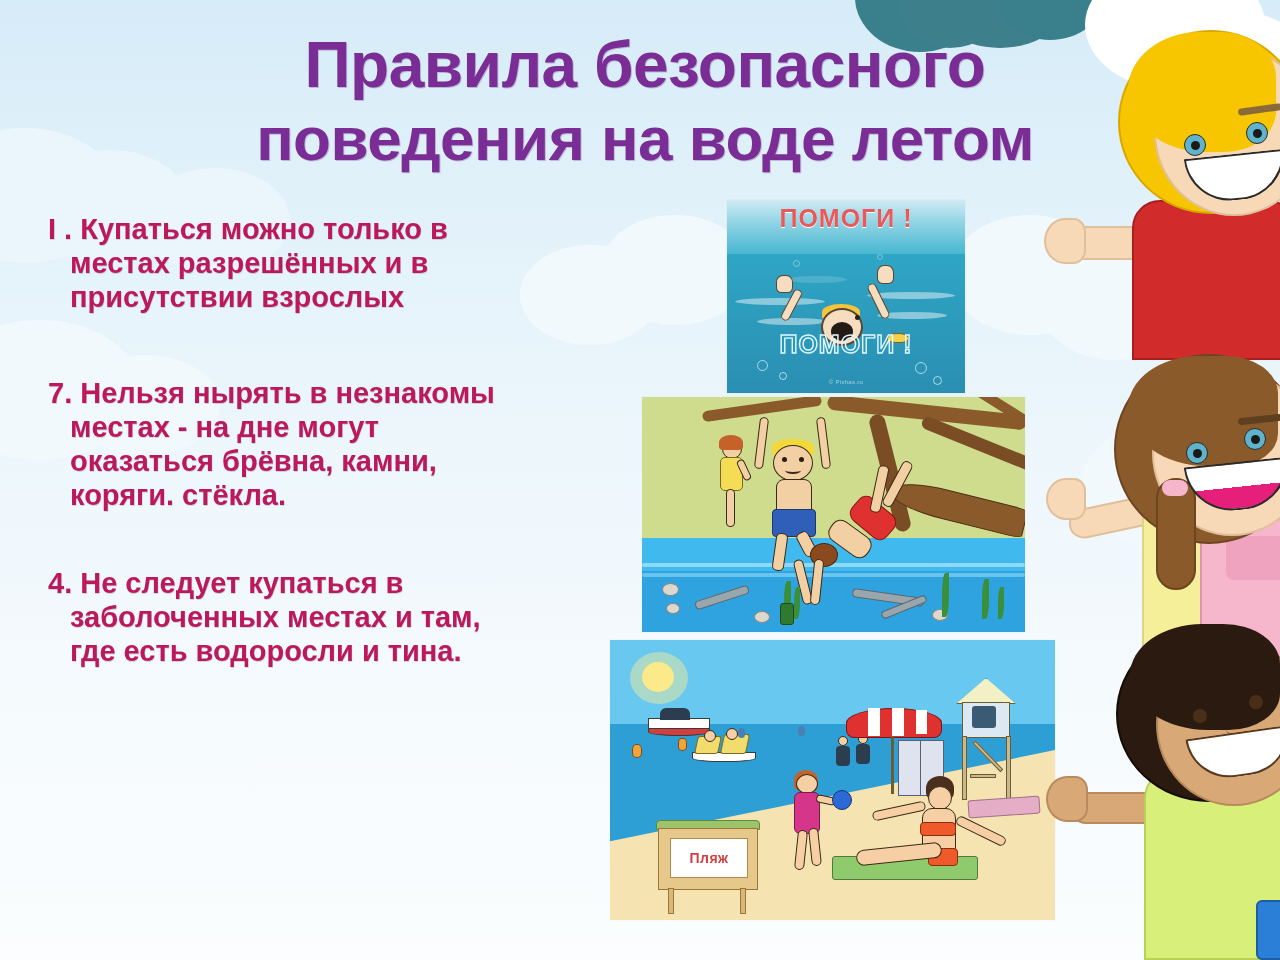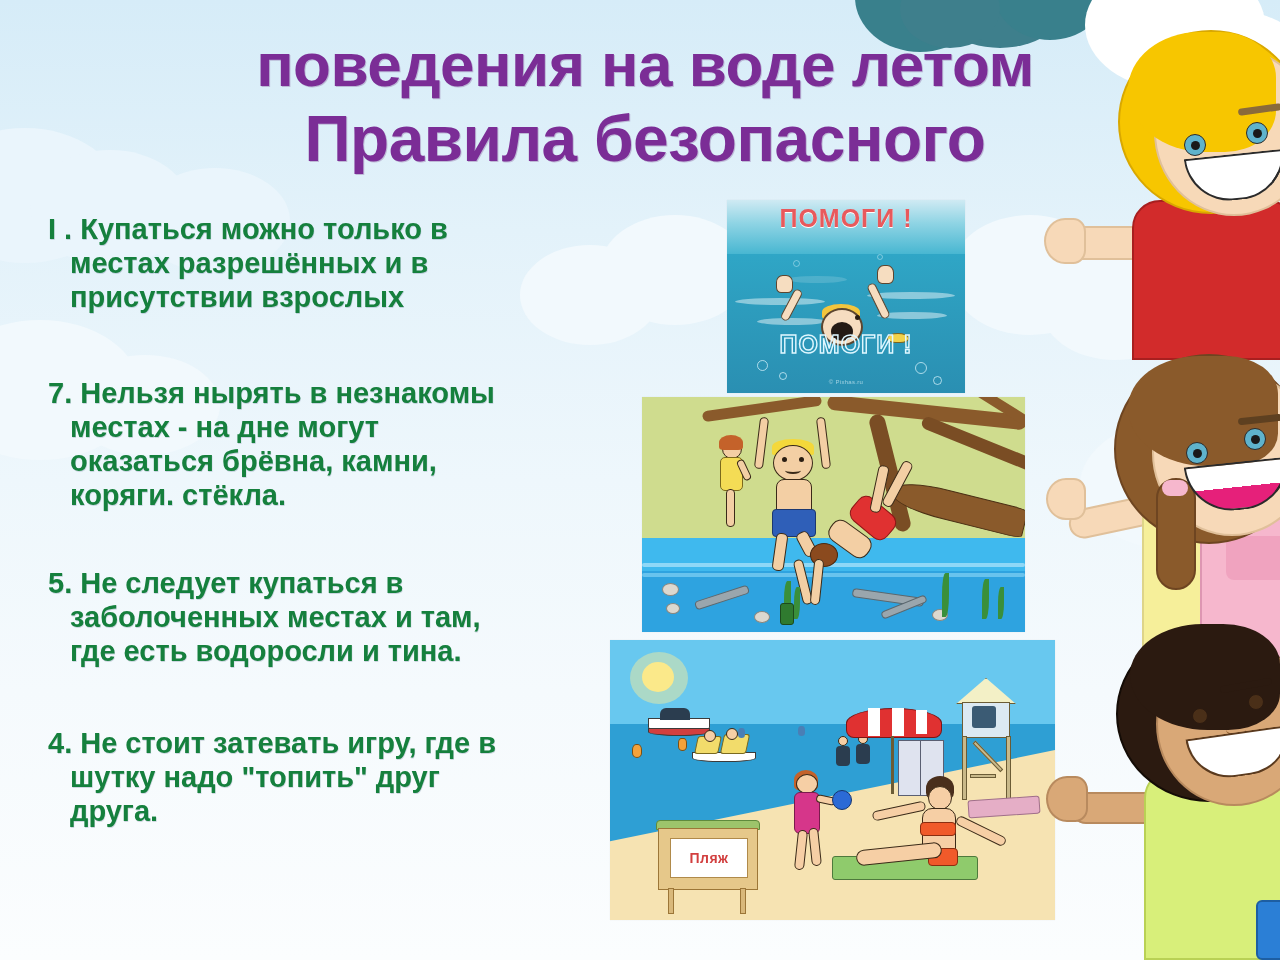--- a/index.html
+++ b/index.html
@@ -35,21 +35,21 @@
   }
   .title-line.l2 { font-size:62px; }
 
   
   .rules { position:absolute; left:48px; top:212px; width:580px; z-index:8; }
   .rule { margin-bottom:38px; }
   .rule-text {
     font-weight:700;
     font-size:29px;
     line-height:34px;
-    color:#15803d;
+    color:#be185d;
     text-indent:-22px;
     padding-left:22px;
     text-shadow:0.5px 0.5px 0 rgba(25,55,100,.18);
     white-space:pre-line;
   }
   .r1 { margin-bottom:62px; }
   .r2 { margin-bottom:54px; }
   .r3 { margin-bottom:58px; }
 
   
@@ -164,45 +164,40 @@
     <div class="cloud soft" style="left:520px;top:245px;width:140px;height:100px;"></div>
     <div class="cloud soft" style="left:950px;top:215px;width:160px;height:120px;"></div>
     <div class="cloud soft" style="left:1040px;top:250px;width:150px;height:110px;"></div>
 
     <div class="cloud soft" style="left:-60px;top:320px;width:200px;height:140px;"></div>
     <div class="cloud soft" style="left:70px;top:355px;width:150px;height:100px;"></div>
     <div class="cloud soft" style="left:1080px;top:420px;width:190px;height:130px;"></div>
   </div>
 
   <div class="title-wrap">
+    <div class="title-line">Правила безопасного</div>
     <div class="title-line l2">поведения на воде летом</div>
-    <div class="title-line">Правила безопасного</div>
   </div>
 
   <div class="rules">
     <div class="rule r1">
       <div class="rule-text">I . Купаться можно только в
     местах разрешённых и в
     присутствии взрослых</div>
     </div>
     <div class="rule r2">
       <div class="rule-text">7. Нельзя нырять в незнакомы
     местах - на дне могут
     оказаться брёвна, камни,
     коряги. стёкла.</div>
     </div>
     <div class="rule r3">
-      <div class="rule-text">5. Не следует купаться в
+      <div class="rule-text">4. Не следует купаться в
     заболоченных местах и там,
     где есть водоросли и тина.</div>
-    </div>
-    <div class="rule">
-      <div class="rule-text">4. Не стоит затевать игру, где в
-    шутку надо "топить" друг
-    друга.</div>
     </div>
   </div>
 
   <div class="pic" id="pic-help">
     <div class="sea"></div>
 
     <div class="wave" style="left:8px;top:98px;width:90px;"></div>
     <div class="wave" style="left:140px;top:92px;width:88px;"></div>
     <div class="wave" style="left:30px;top:118px;width:70px;"></div>
     <div class="wave" style="left:150px;top:112px;width:70px;"></div>

